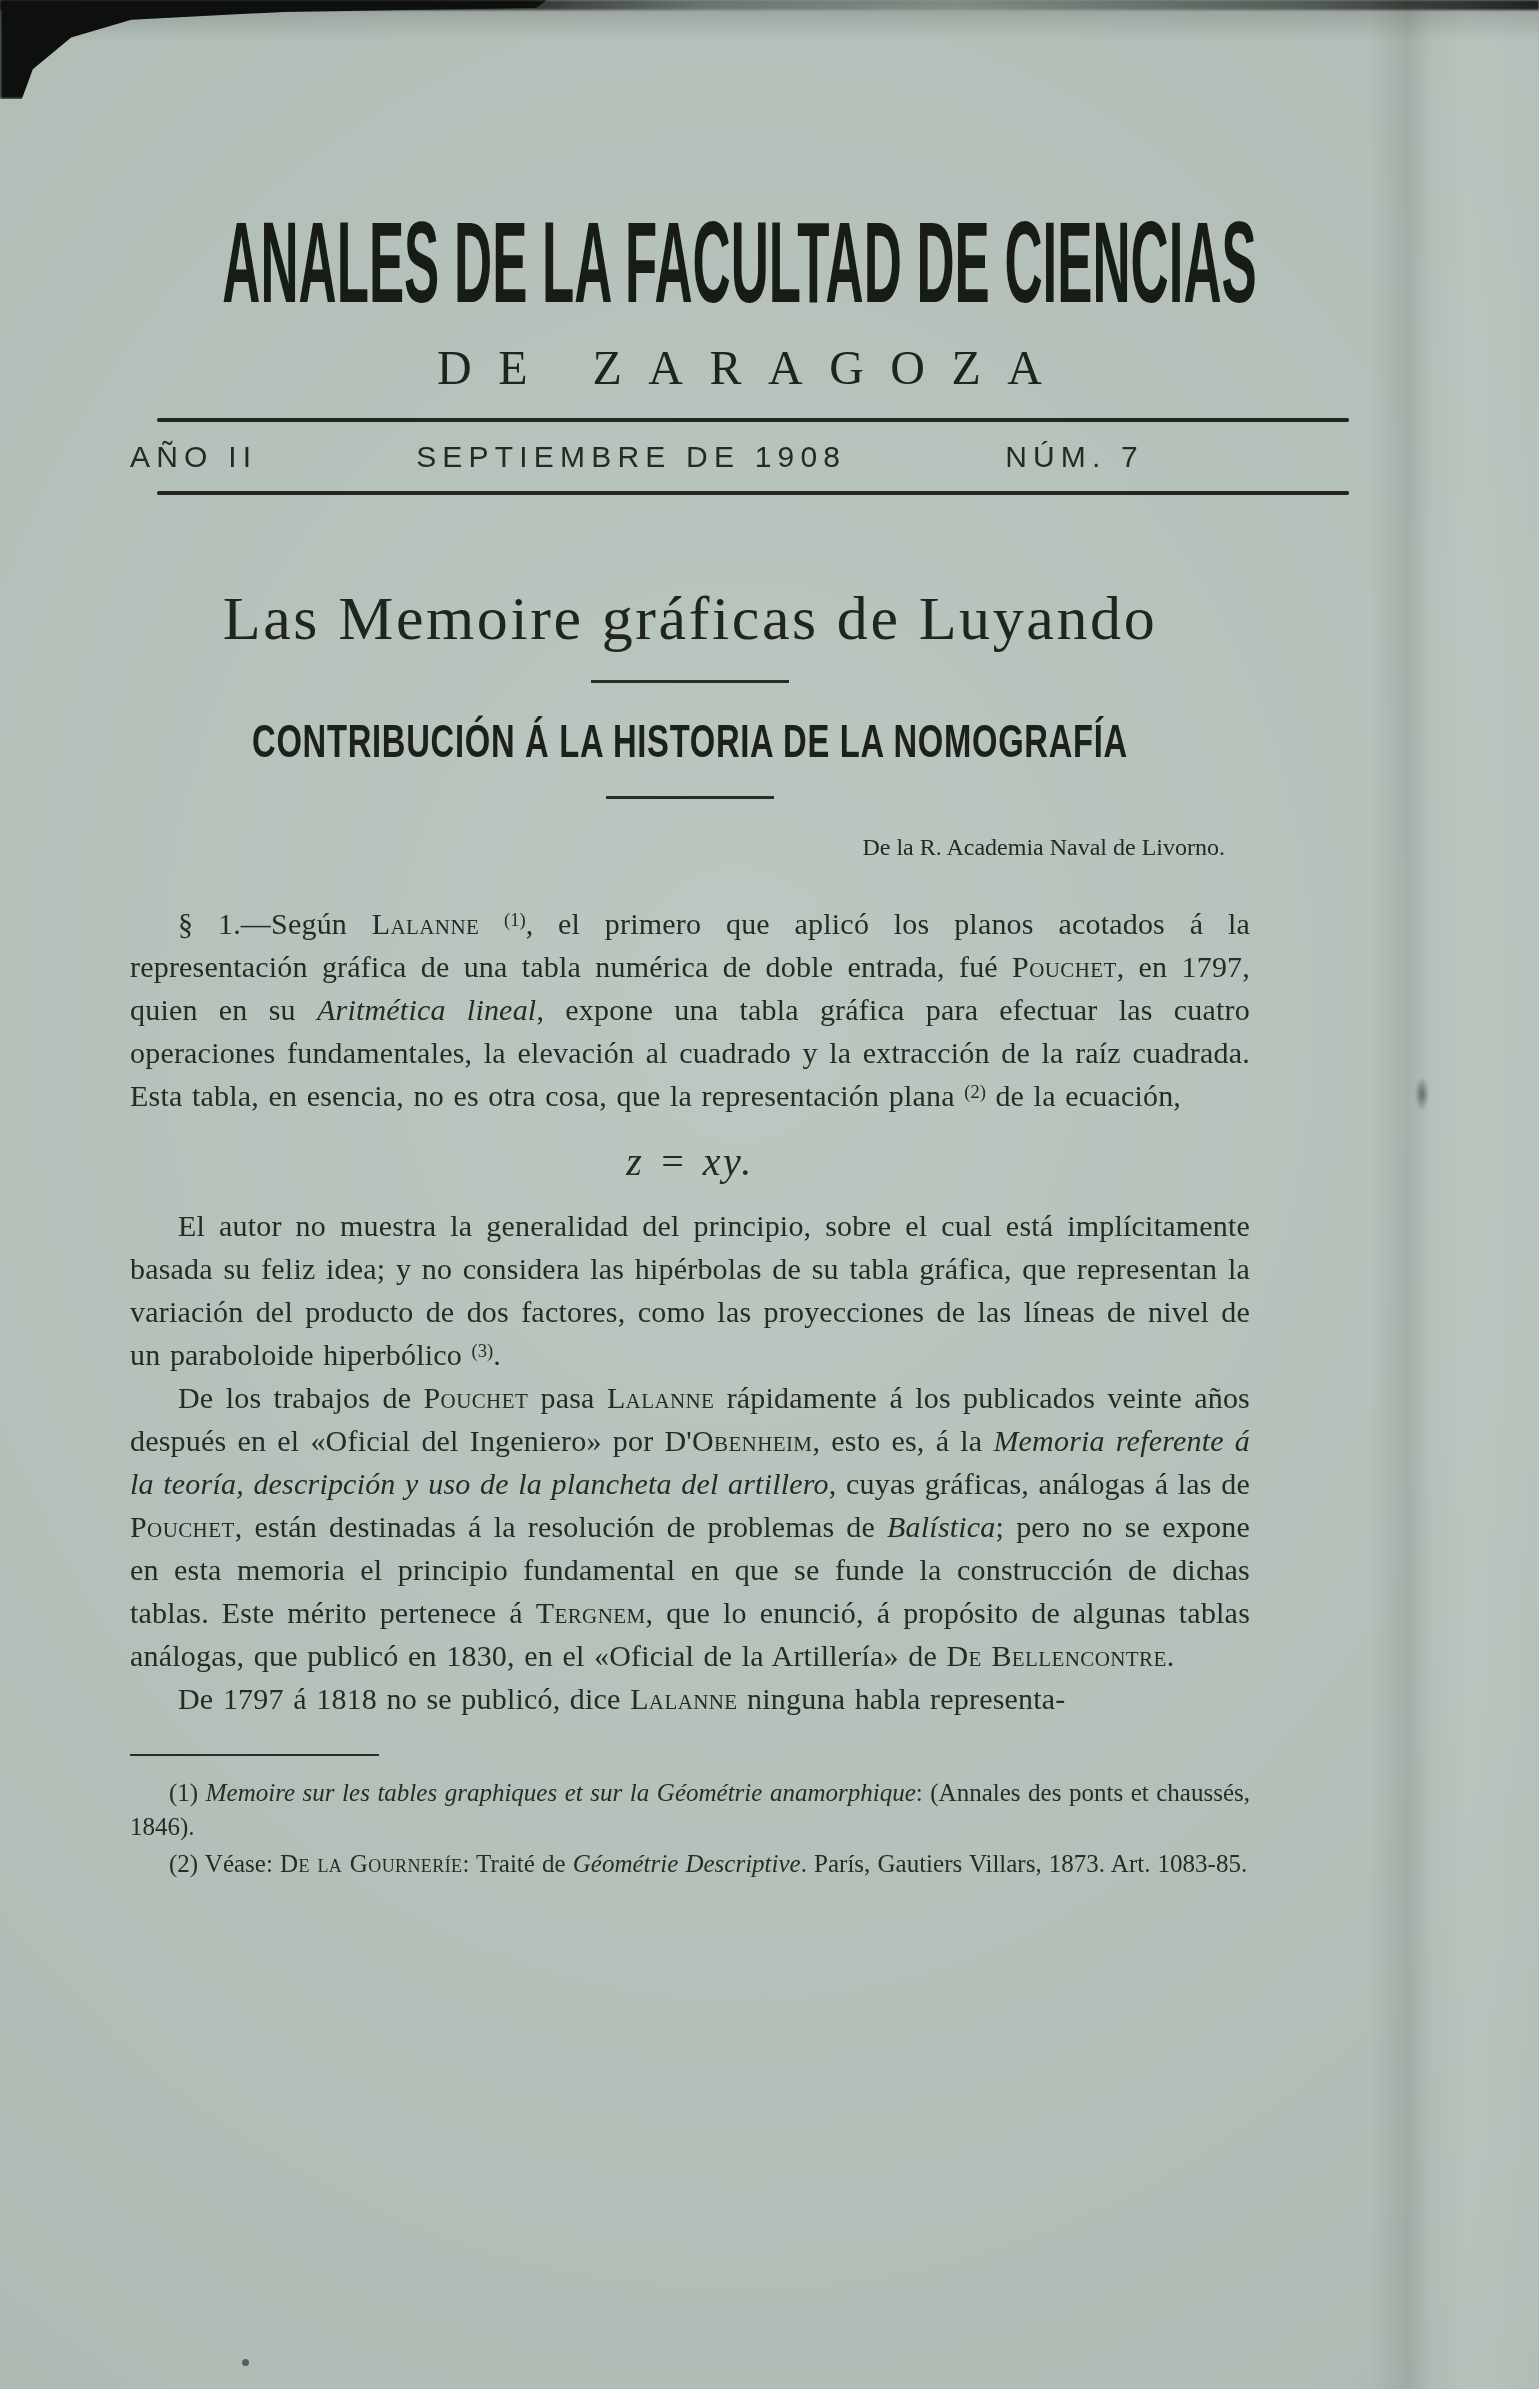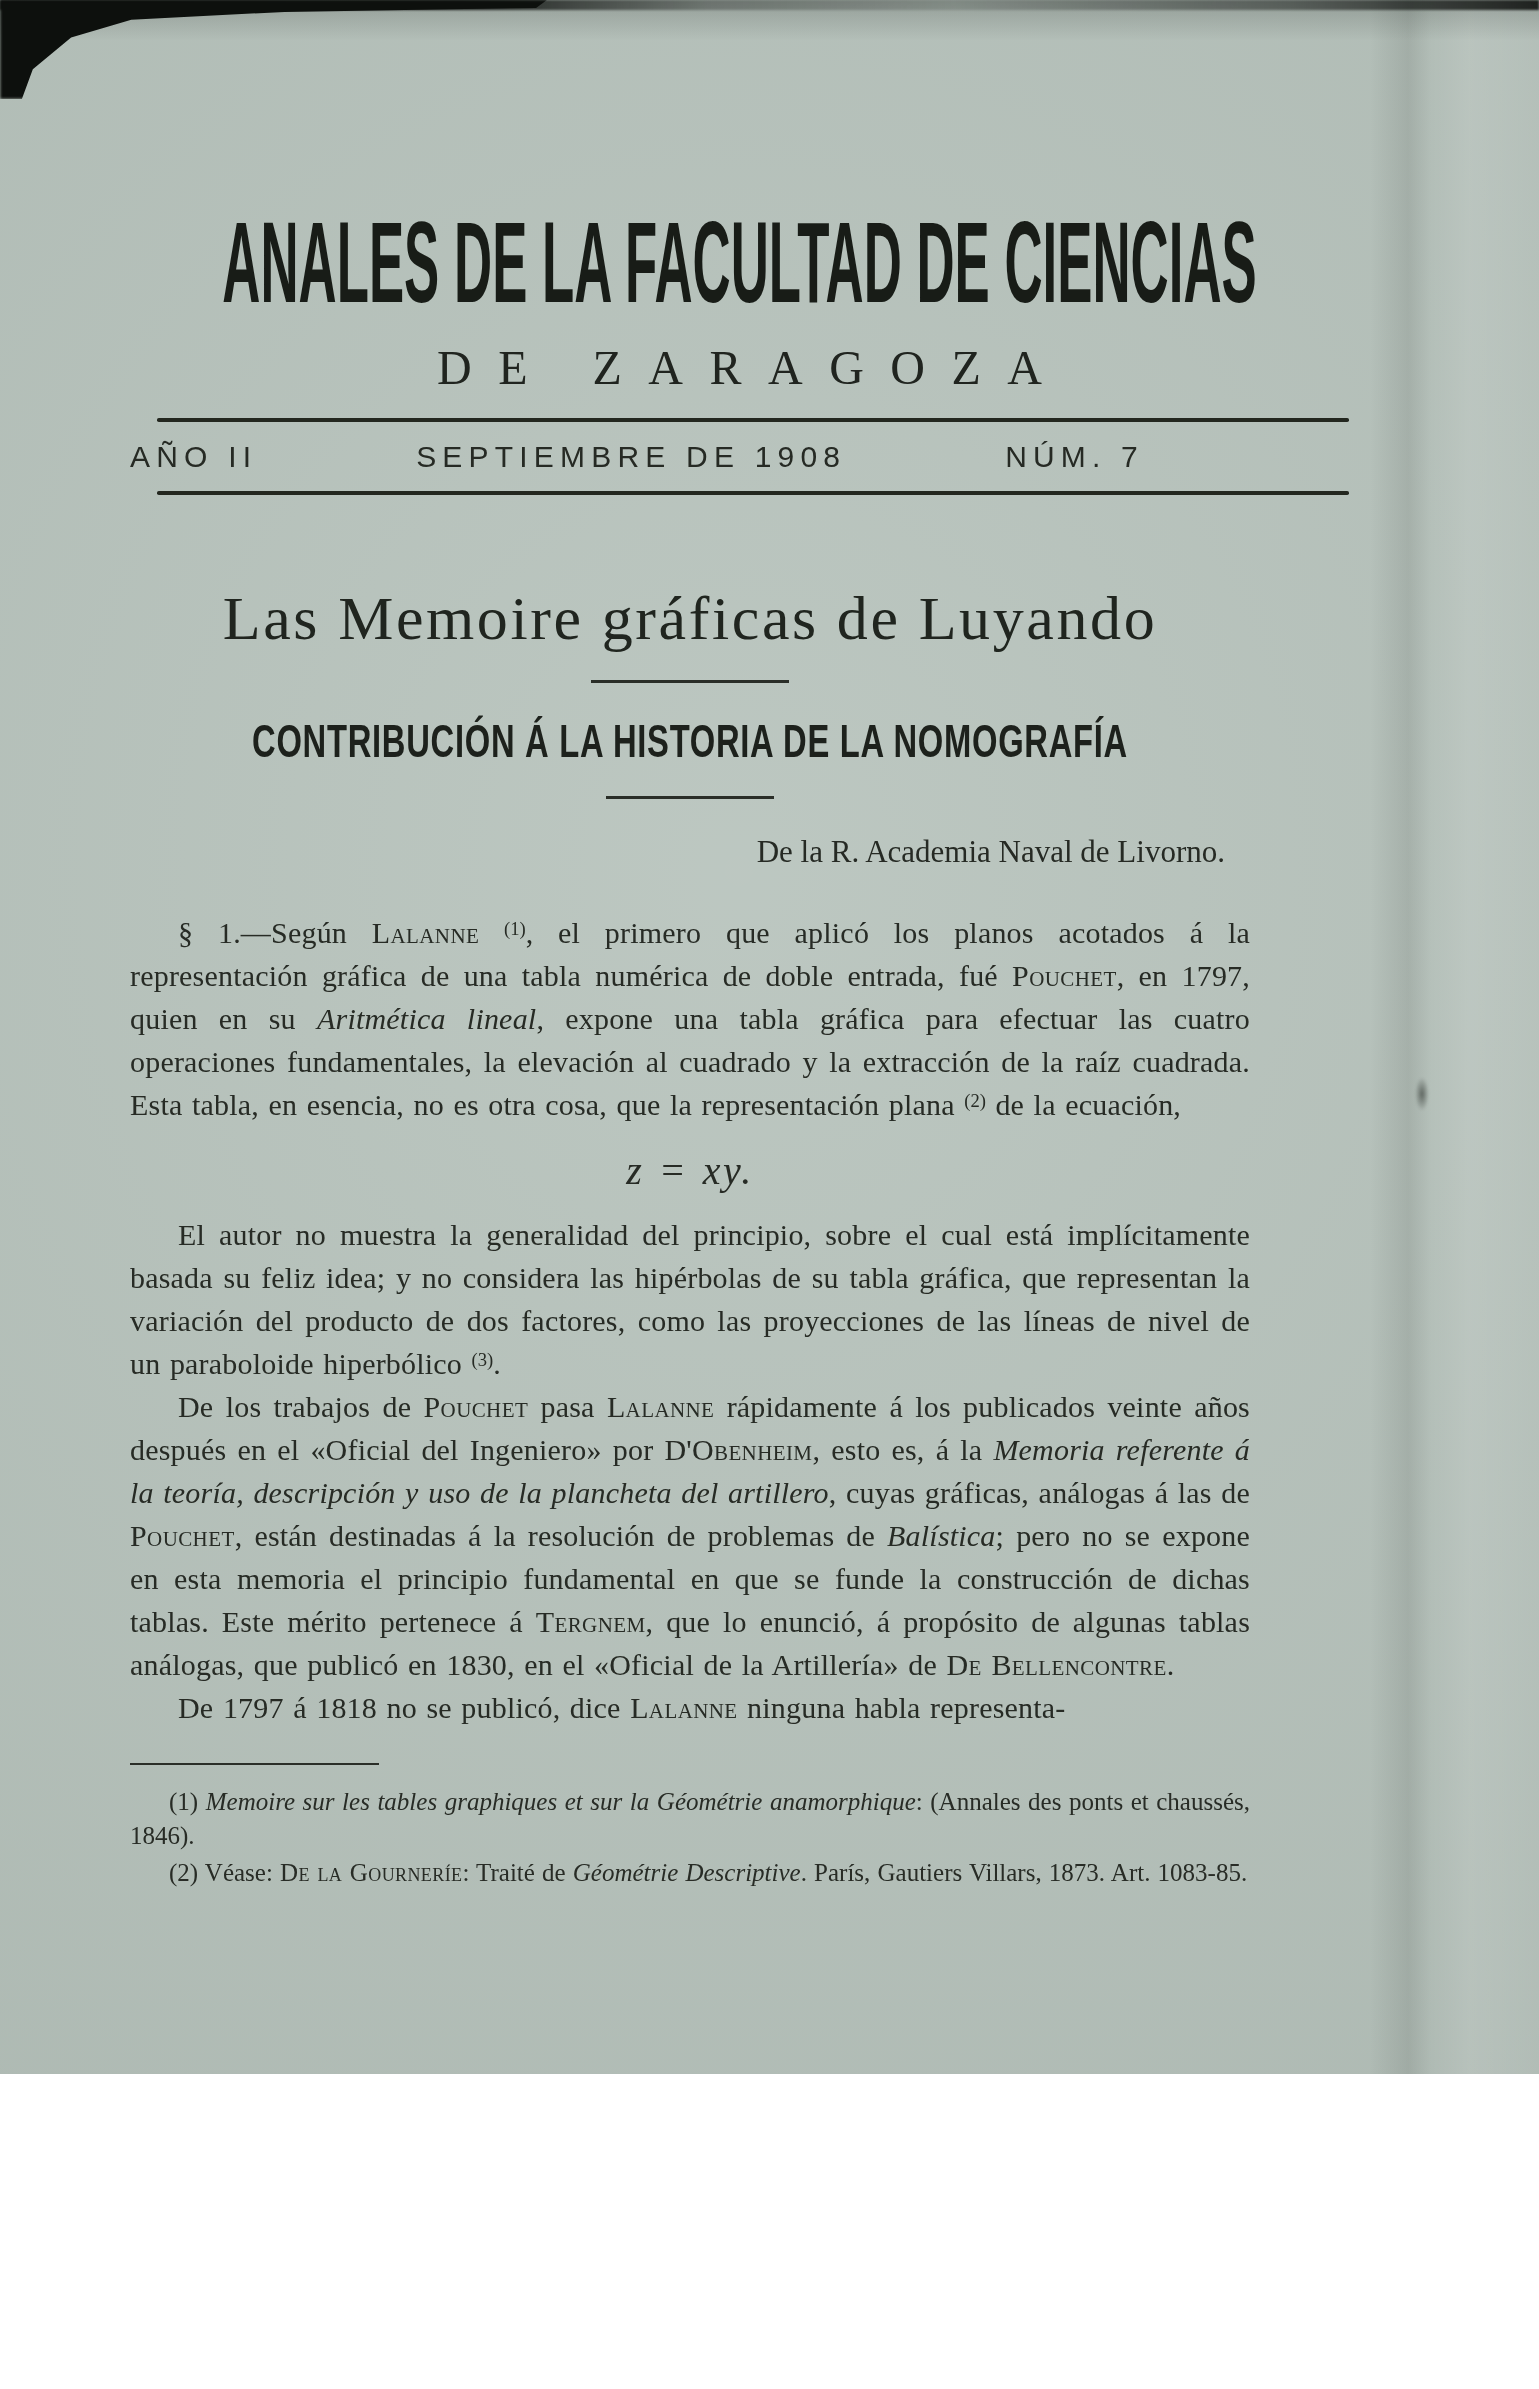--- a/index.html
+++ b/index.html
@@ -2,21 +2,21 @@
 <html lang="es" style="font-size:14px"><head>
 <meta charset="utf-8">
 <title>Anales de la Facultad de Ciencias de Zaragoza</title>
 <style>
   * { margin:0; padding:0; box-sizing:border-box; }
   html,body { width:1539px; }
   body { font-family:"Liberation Serif", serif; }
 
   .page{
     position:relative;
-    width:1539px; height:2074px;
+    width:1539px; height:2389px;
     overflow:hidden;
     background:
       linear-gradient(to bottom, rgba(20,24,20,0.20), rgba(20,24,20,0) 41px),
       linear-gradient(to right, rgba(0,0,0,0) 89%, rgba(25,30,25,0.10) 91.5%, rgba(0,0,0,0) 93%, rgba(255,255,255,0.10) 95.5%, rgba(255,255,255,0.04) 100%),
       radial-gradient(ellipse 120% 95% at 48% 42%, rgba(255,255,255,0.10), rgba(0,0,0,0.04) 78%, rgba(0,0,0,0.12) 100%),
       #b5c1ba;
     color:#272b25;
   }
 
   
@@ -83,21 +83,21 @@
     display:flex; align-items:center; justify-content:center; white-space:nowrap;
     font-family:"Liberation Sans", sans-serif;
     font-weight:700; font-size:42px; letter-spacing:0.9px;
     transform:scale(0.78, 1.12);
     color:#1d211c;
   }
   .subtitle-rule{ width:168px; height:2.6px; background:#2a2e28; margin:30px auto 0; }
 
   .byline{ margin-top:35px; text-align:right; padding-right:25px; }
   .byline-author{ font-size:31px; font-variant:small-caps; letter-spacing:1.3px; color:#22261f; }
-  .byline-affiliation{ margin-top:19px; font-size:31px; color:#262a24;font-family:Liberation Serif, serif; }
+  .byline-affiliation{ margin-top:19px; font-size:24px; color:#262a24;font-family:Liberation Serif, serif; }
 
   .article-text{
     margin-top:41px;
     font-size:30px; line-height:43px;
     text-align:justify; word-spacing:1.8px; letter-spacing:0.2px;
     color:#272b25;
   }
   .para{ text-indent:48px; }
   .equation{
     text-align:center; font-style:italic;

